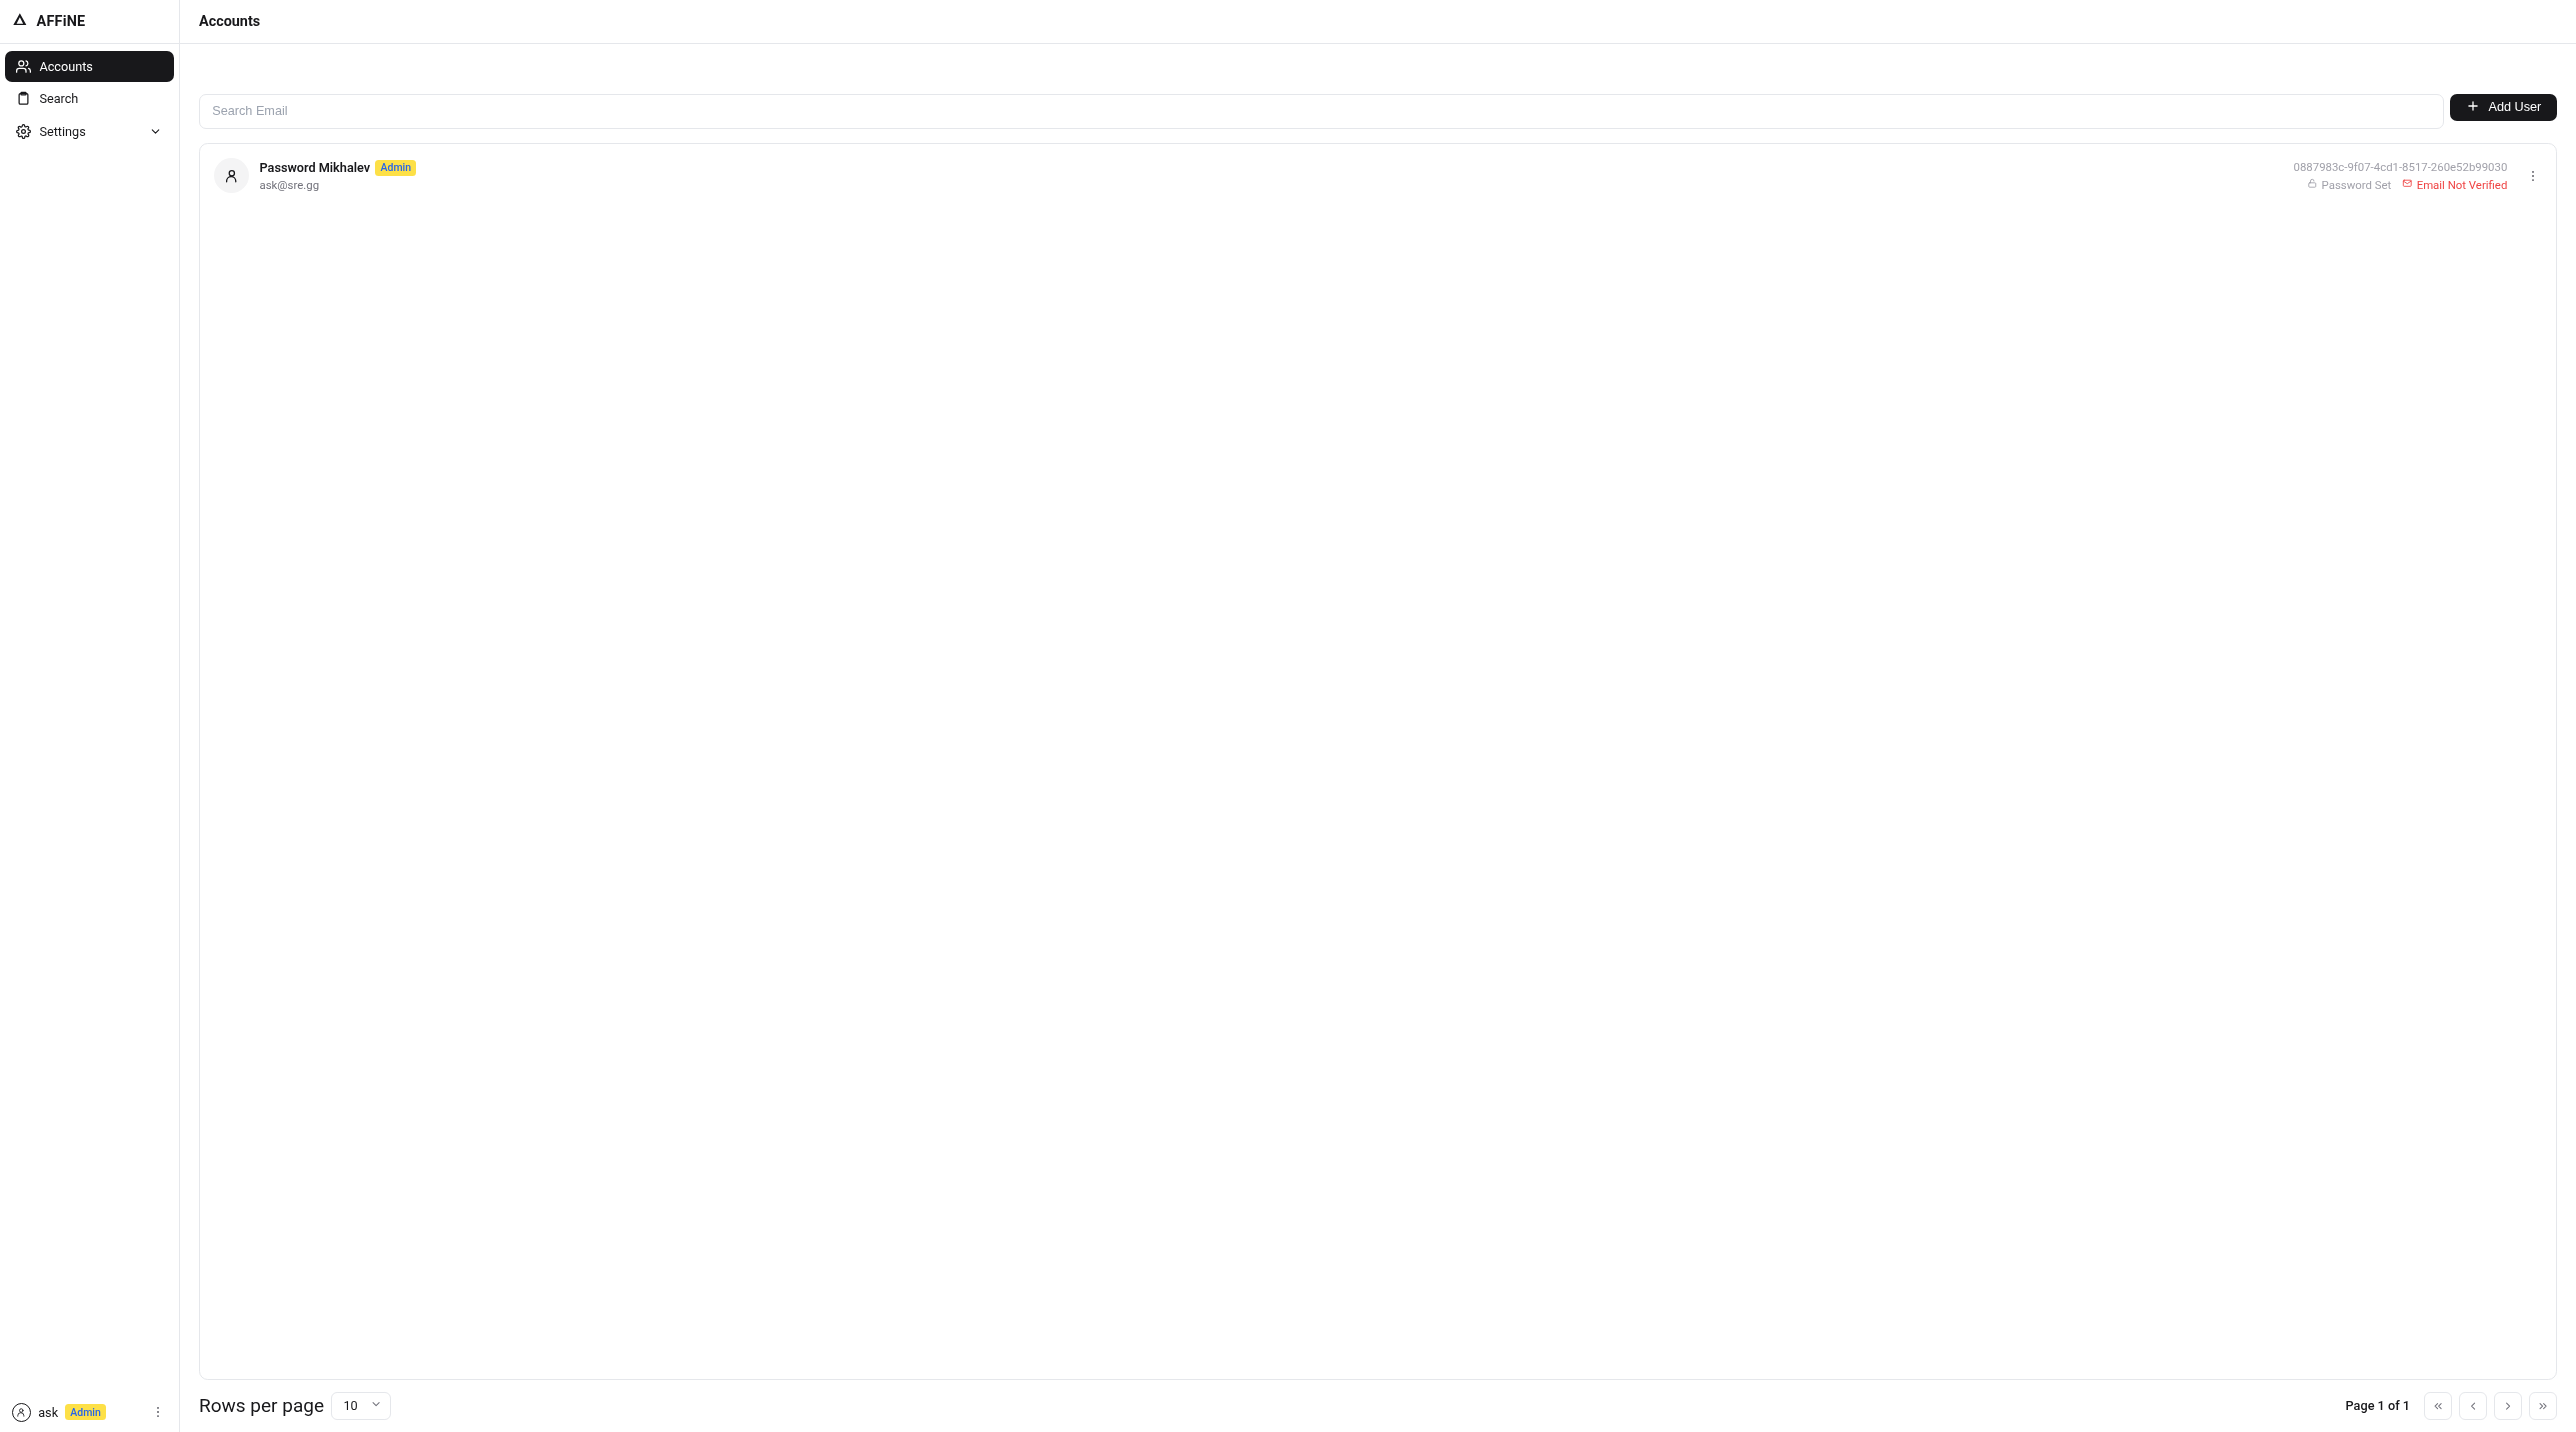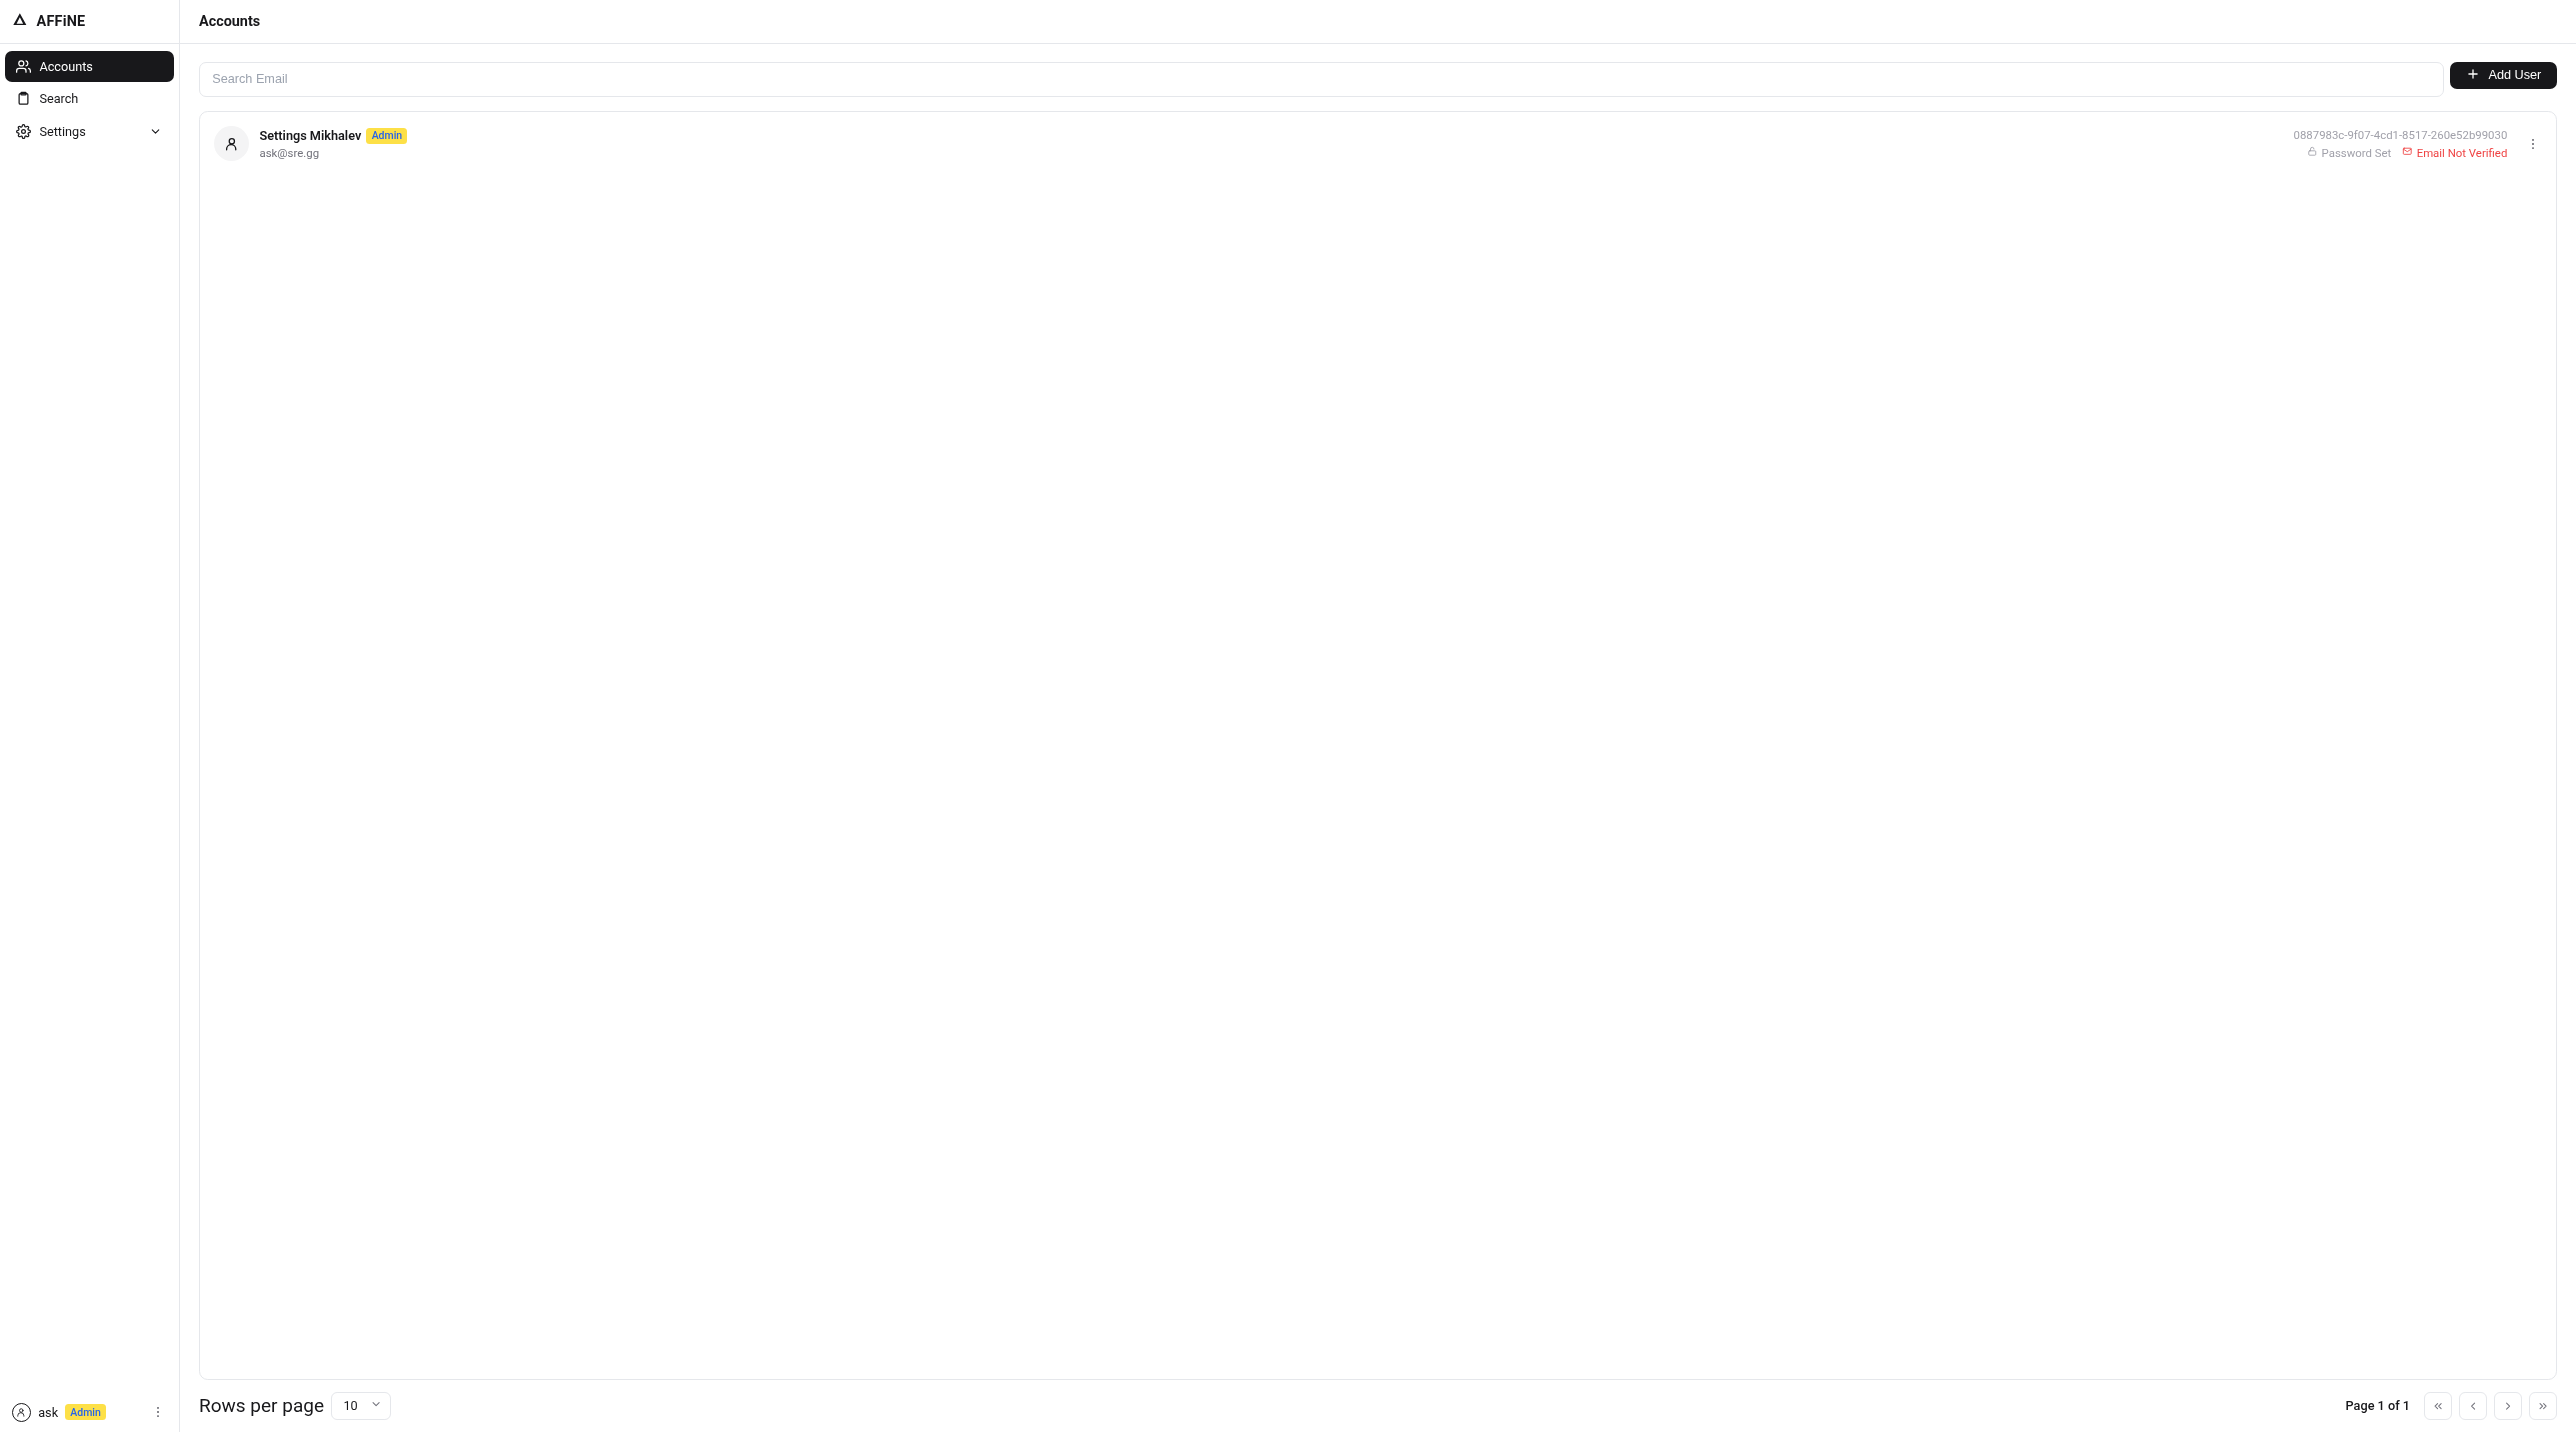--- a/index.html
+++ b/index.html
@@ -131,20 +131,21 @@
       flex: 1;
       display: flex;
       flex-direction: column;
       padding: 17.5px 19px 12.2px;
       overflow: hidden;
     }
     .toolbar {
       display: flex;
       gap: 6px;
       margin-bottom: 14px;
+      margin-top: 32px;
     }
     .search-input {
       flex: 1;
       height: 35px;
       border: 0.9px solid #e5e7eb;
       border-radius: 7px;
       padding: 0 12.2px;
       font-size: 12.7px;
       outline: none;
     }
@@ -389,21 +390,21 @@
         <div class="user-row">
           <div class="user-left">
             <span class="user-avatar">
               <svg viewBox="0 0 24 24" fill="none" stroke="currentColor" stroke-width="2" stroke-linecap="round" stroke-linejoin="round">
                   <circle cx="12" cy="8" r="4"></circle>
                   <path d="M4 21v-1a7 7 0 0 1 14 0v1"></path>
                 </svg>
             </span>
             <div class="user-info">
               <div class="user-name-line">
-                <span class="user-name">Settings Mikhalev</span>
+                <span class="user-name">Password Mikhalev</span>
                 <span class="badge-admin">Admin</span>
               </div>
               <span class="user-email">ask@sre.gg</span>
             </div>
           </div>
           <div class="user-right">
             <span class="user-id">0887983c-9f07-4cd1-8517-260e52b99030</span>
             <div class="user-status-line">
               <span class="status-item muted">
                 <span>

